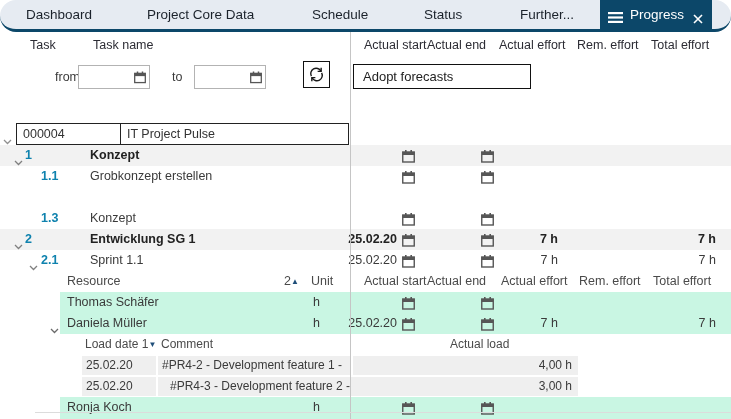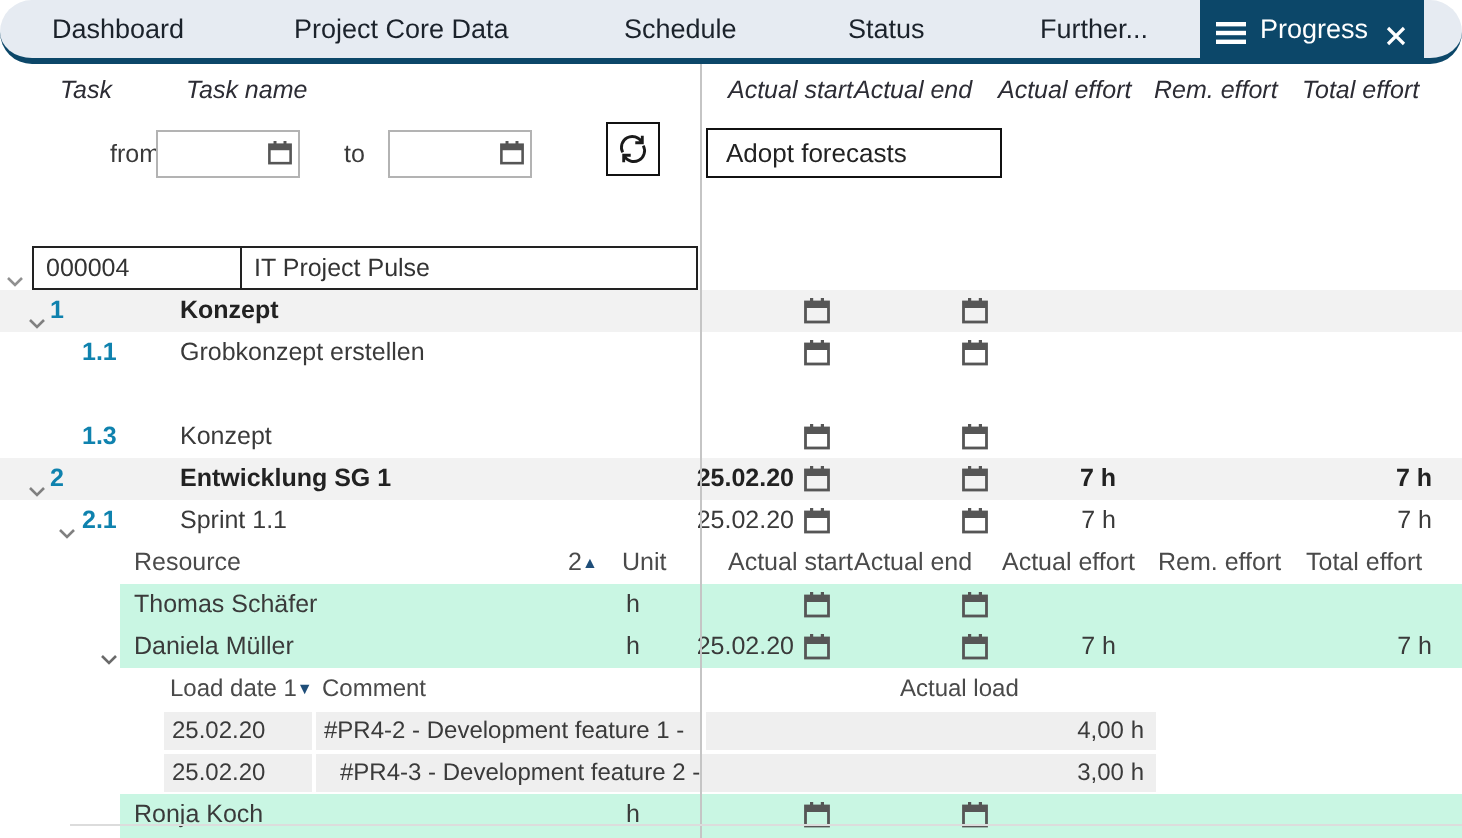--- a/index.html
+++ b/index.html
@@ -7,32 +7,32 @@
        font-family:"Liberation Sans","DejaVu Sans",sans-serif;color:#3a3a3a;}
   
   .tabbar{position:absolute;left:0;top:0;width:731px;height:29px;background:#e6ebf2;
           border-bottom:3px solid #0c4769;border-radius:16px;}
   .tab{position:absolute;top:0;height:29px;line-height:29px;font-size:13.5px;color:#1b222b;cursor:default;}
   .tab-active{position:absolute;left:600px;top:0;width:112px;height:32px;background:#0c4769;color:#fff;}
   .tab-active .tab-label{position:absolute;left:30px;top:0;height:29px;line-height:29px;font-size:13.5px;}
   .hamburger{position:absolute;left:8px;top:9px;}
   .closex{position:absolute;left:93px;top:10px;}
   
-  .headrow{position:absolute;left:0;top:34px;width:731px;height:23px;background:#fff;font-style:italic;}
+  .headrow{position:absolute;left:0;top:34px;width:731px;height:23px;background:#fff;}
   .headrow span{position:absolute;top:0;height:23px;line-height:23px;font-size:12.5px;color:#2c2c34;white-space:nowrap;}
   
   .filterrow{position:absolute;left:0;top:57px;width:731px;height:39px;background:#fff;}
   .flabel{position:absolute;top:8px;height:24px;line-height:24px;font-size:12.5px;color:#3a3a3a;}
   .dinput{position:absolute;top:8px;width:70px;height:22px;border:1px solid #b3b3b3;background:#fff;}
   .dinput input{position:absolute;left:2px;top:0;width:48px;height:20px;border:none;outline:none;font-size:12px;
                 font-family:"Liberation Sans","DejaVu Sans",sans-serif;background:transparent;}
   .dinput .cal{position:absolute;right:3px;top:4px;}
   .sqbtn{position:absolute;left:303px;top:4px;width:27px;height:27px;background:#fff;border:1.5px solid #111;
          display:flex;align-items:center;justify-content:center;cursor:pointer;padding:0;}
-  .adoptbtn{position:absolute;left:353px;top:7px;width:148px;height:25px;background:#fff;border:1.5px solid #111;
+  .adoptbtn{position:absolute;left:353px;top:7px;width:178px;height:25px;background:#fff;border:1.5px solid #111;
             font-size:13px;color:#222;text-align:left;padding:0 0 0 9px;line-height:23px;cursor:pointer;
             font-family:"Liberation Sans","DejaVu Sans",sans-serif;}
   
   .row{position:absolute;left:0;width:731px;height:21px;margin-top:28px;}
   .stripe{background:#f2f2f2;}
   .cell{position:absolute;top:0;height:21px;line-height:21px;font-size:12.5px;color:#3a3a3a;white-space:nowrap;}
   .num{color:#0f82ae;font-weight:bold;}
   .b{font-weight:bold;color:#222;}
   .chev{position:absolute;top:7px;}
   .calcell{position:absolute;top:4px;}

